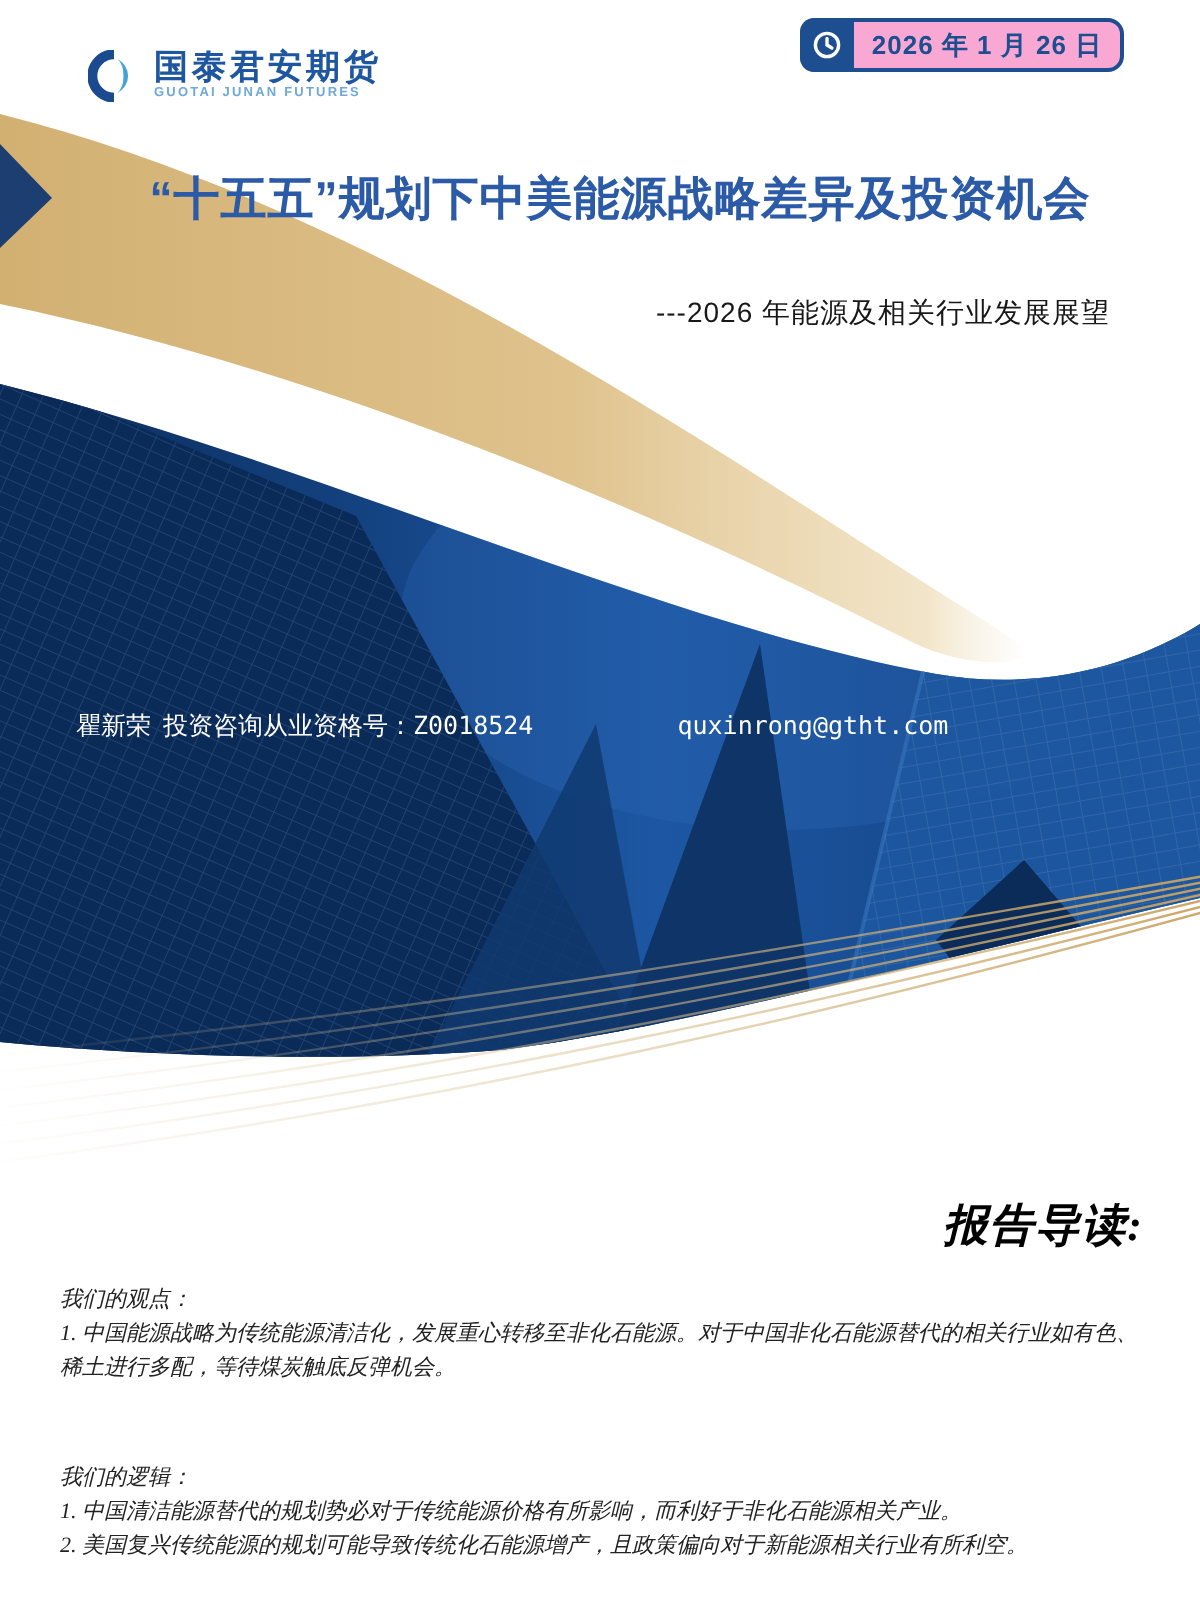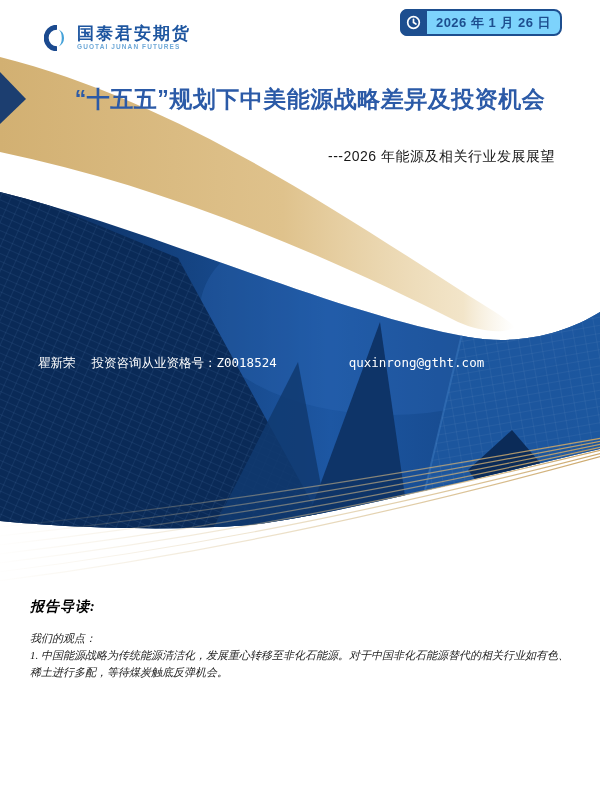--- a/index.html
+++ b/index.html
@@ -10,43 +10,43 @@
   }
   .bg-art{position:absolute;top:0;left:0;pointer-events:none;}
 
   
   .logo{position:absolute;left:44px;top:25px;display:flex;align-items:center;gap:7px;z-index:3;}
   .logo-text{display:flex;flex-direction:column;line-height:1;}
   .logo-cn{font-size:17px;font-weight:bold;color:#1e56a0;letter-spacing:2px;}
   .logo-en{font-size:6.5px;color:#6fa9d8;letter-spacing:1.1px;margin-top:2px;font-weight:bold;}
 
   .date-badge{position:absolute;left:400px;top:9px;width:162px;height:27px;
-    border:2px solid #1d4e8f;border-radius:8px;background:#7dd3fc;
+    border:2px solid #1d4e8f;border-radius:8px;background:#f9a8d4;
     display:flex;align-items:stretch;z-index:3;box-sizing:border-box;justify-content:center;}
   .date-clock{width:27px;margin:-2px 0 -2px -2px;background:#1d4e8f;border-radius:7px 0 0 7px;
     display:flex;align-items:center;justify-content:center;}
   .date-text{flex:1;display:flex;align-items:center;justify-content:center;
     color:#1d4e8f;font-weight:bold;font-size:13px;letter-spacing:0.5px;}
 
   
   .title{position:absolute;top:84px;left:0;right:0;text-align:center;z-index:2;
     font-size:23px;font-weight:bold;color:#2b5aa7;letter-spacing:0.5px;margin-left:20px;}
   .subtitle{position:absolute;top:148px;right:45px;z-index:2;
     font-size:14px;font-weight:normal;color:#181818;letter-spacing:0.5px;}
 
   
   .author{position:absolute;top:355px;left:38px;z-index:2;color:#ffffff;
     font-family:"DejaVu Sans Mono",monospace;font-size:12.5px;display:flex;align-items:baseline;justify-content:space-between;}
-  .author .qual{margin-left:16px;}
+  .author .qual{margin-left:6px;}
   .author .mail{margin-left:72px;}
 
   
   .digest{position:absolute;top:598px;left:30px;right:28px;z-index:2;}
   .digest-heading{font-family:"Liberation Serif",serif;font-style:italic;
-    font-size:14px;font-weight:bold;color:#000;margin:0 0 14px 0;letter-spacing:1px;}
+    font-size:22px;font-weight:bold;color:#000;margin:0 0 14px 0;letter-spacing:1px;text-align:right;}
   .digest p{font-family:"Liberation Serif",serif;font-style:italic;
     font-size:11px;line-height:17px;color:#222;margin:0;}
   .logic-block{margin-top:38px;}
 </style>
 </head>
 <body>
 
 <svg class="bg-art" width="600" height="620" viewBox="0 0 600 620">
   <defs>
     <linearGradient id="goldGrad" x1="0" y1="0" x2="1" y2="0">
@@ -135,13 +135,18 @@
 <div class="author">
   <span class="name">瞿新荣</span>
   <span class="qual">投资咨询从业资格号：Z0018524</span>
   <span class="mail">quxinrong@gtht.com</span>
 </div>
 
 <div class="digest">
   <div class="digest-heading">报告导读:</div>
   <p>我们的观点：</p>
   <p>1. 中国能源战略为传统能源清洁化，发展重心转移至非化石能源。对于中国非化石能源替代的相关行业如有色、稀土进行多配，等待煤炭触底反弹机会。</p>
+  <div class="logic-block">
+    <p>我们的逻辑：</p>
+    <p>1. 中国清洁能源替代的规划势必对于传统能源价格有所影响，而利好于非化石能源相关产业。</p>
+    <p>2. 美国复兴传统能源的规划可能导致传统化石能源增产，且政策偏向对于新能源相关行业有所利空。</p>
+  </div>
 </div>
 
 </body></html>

